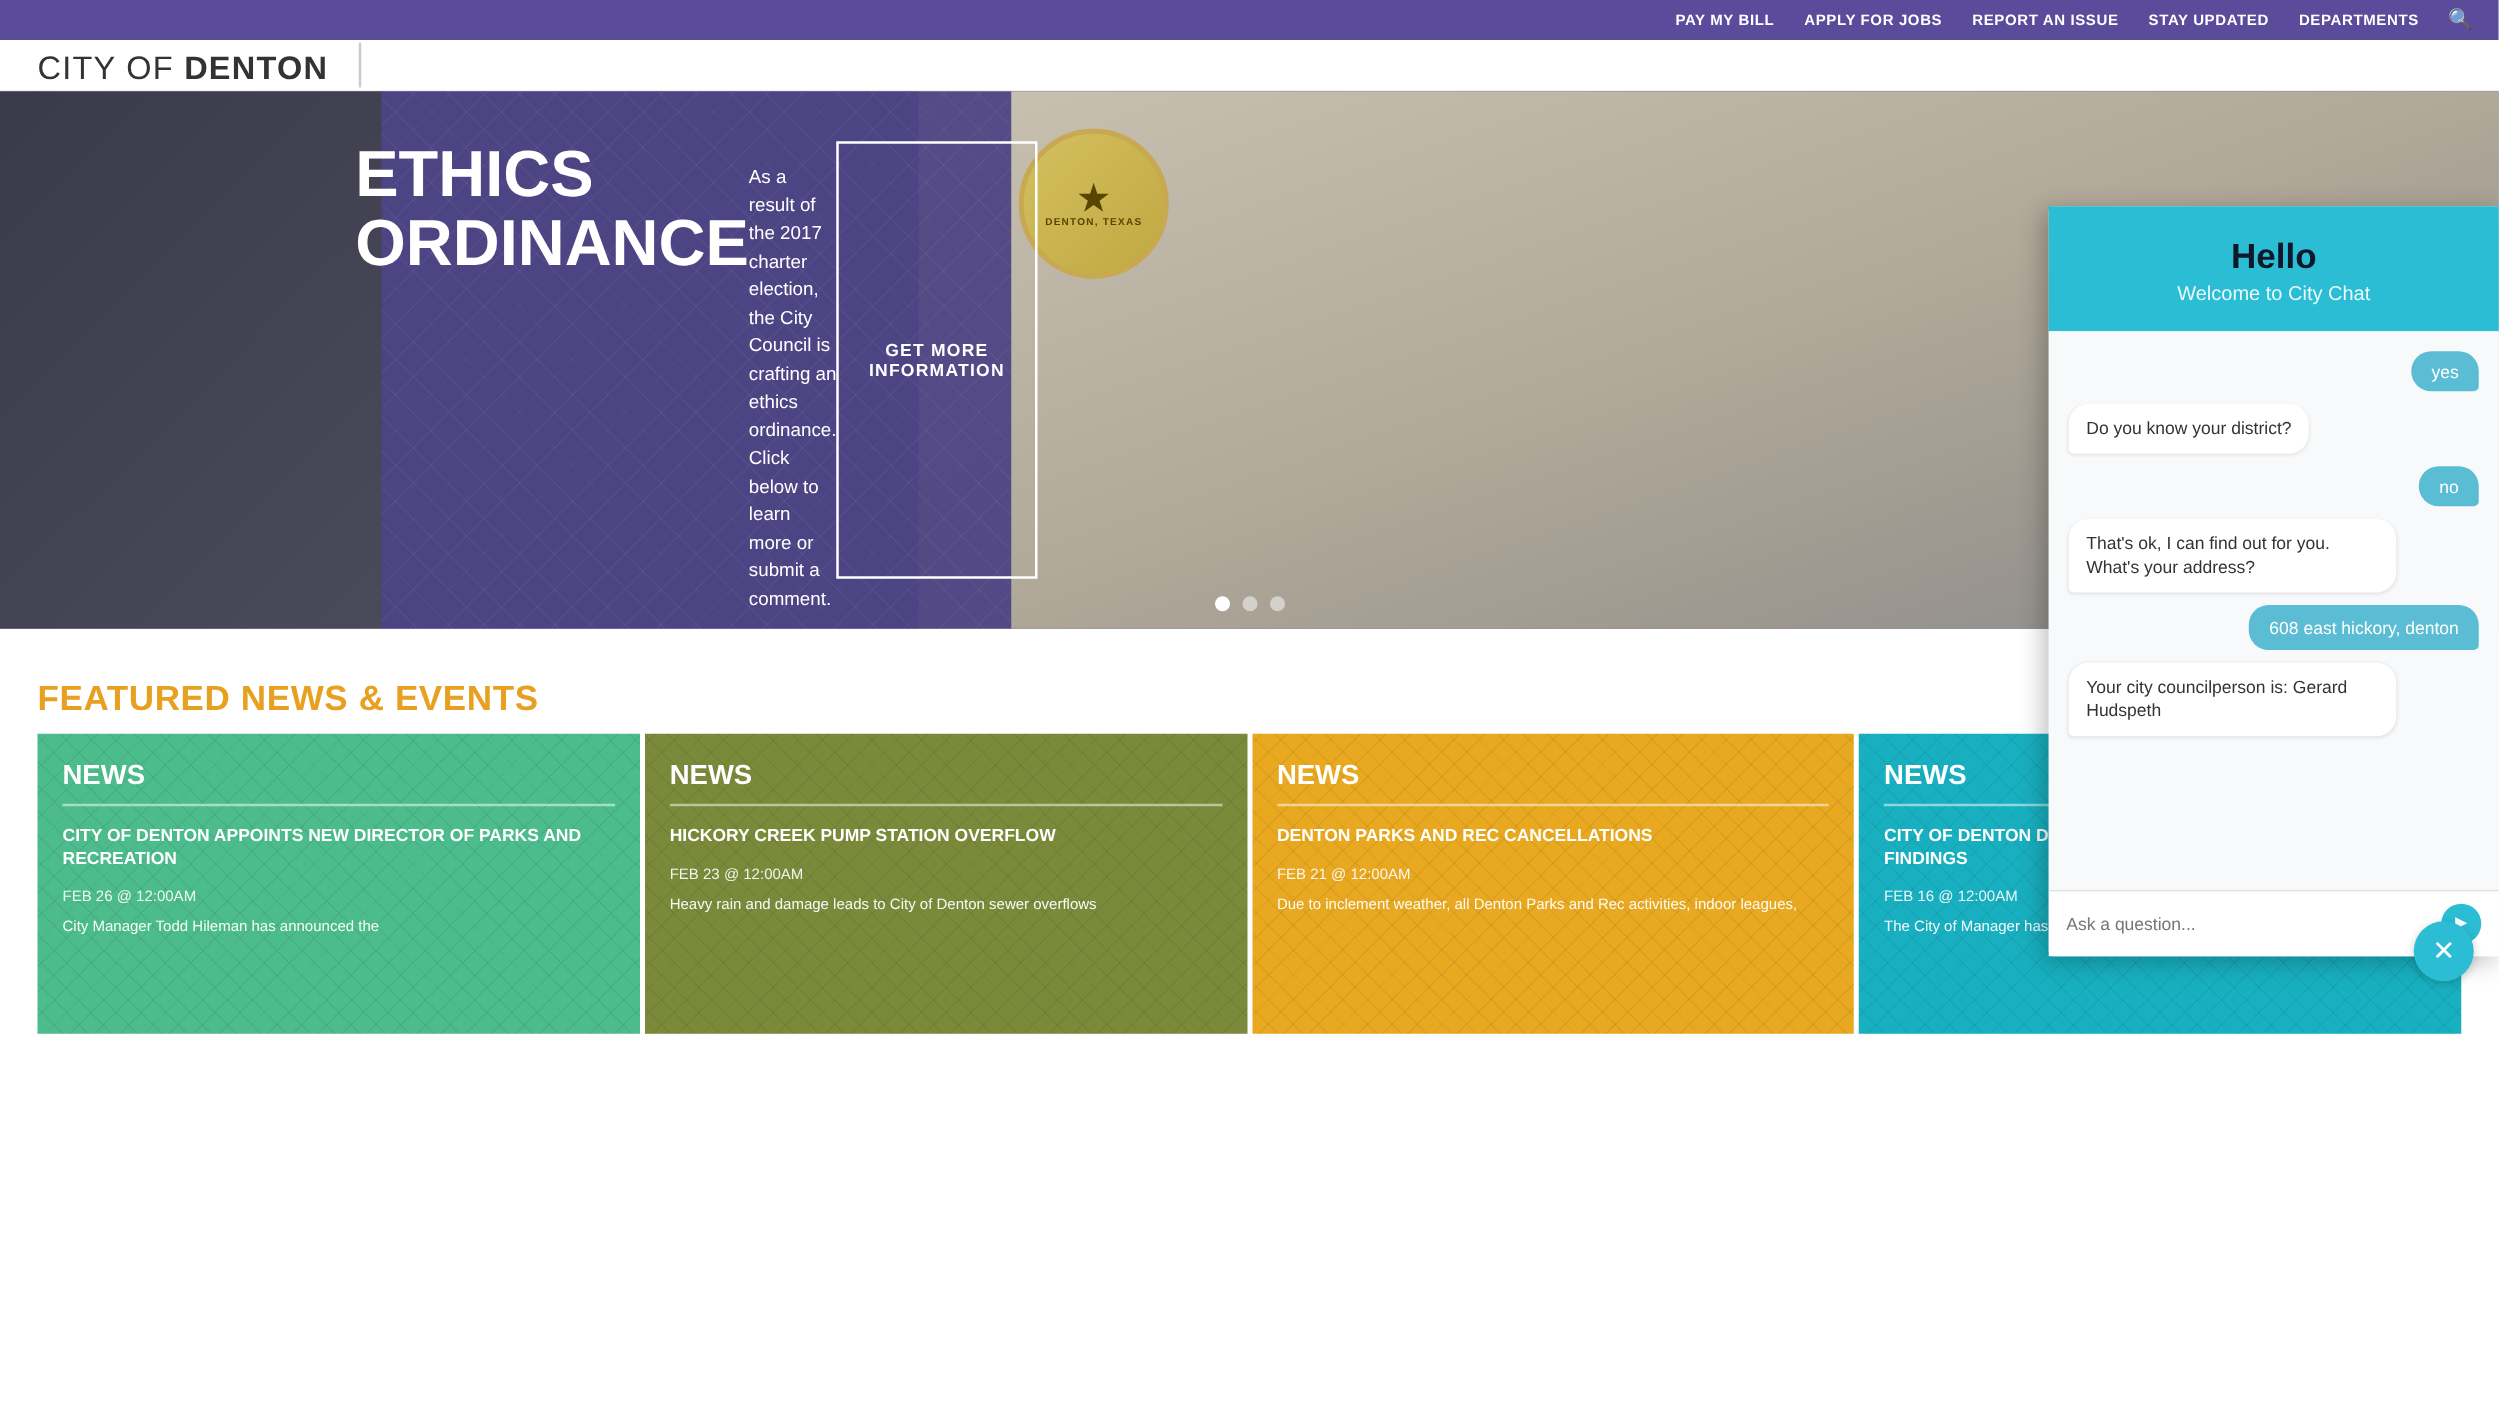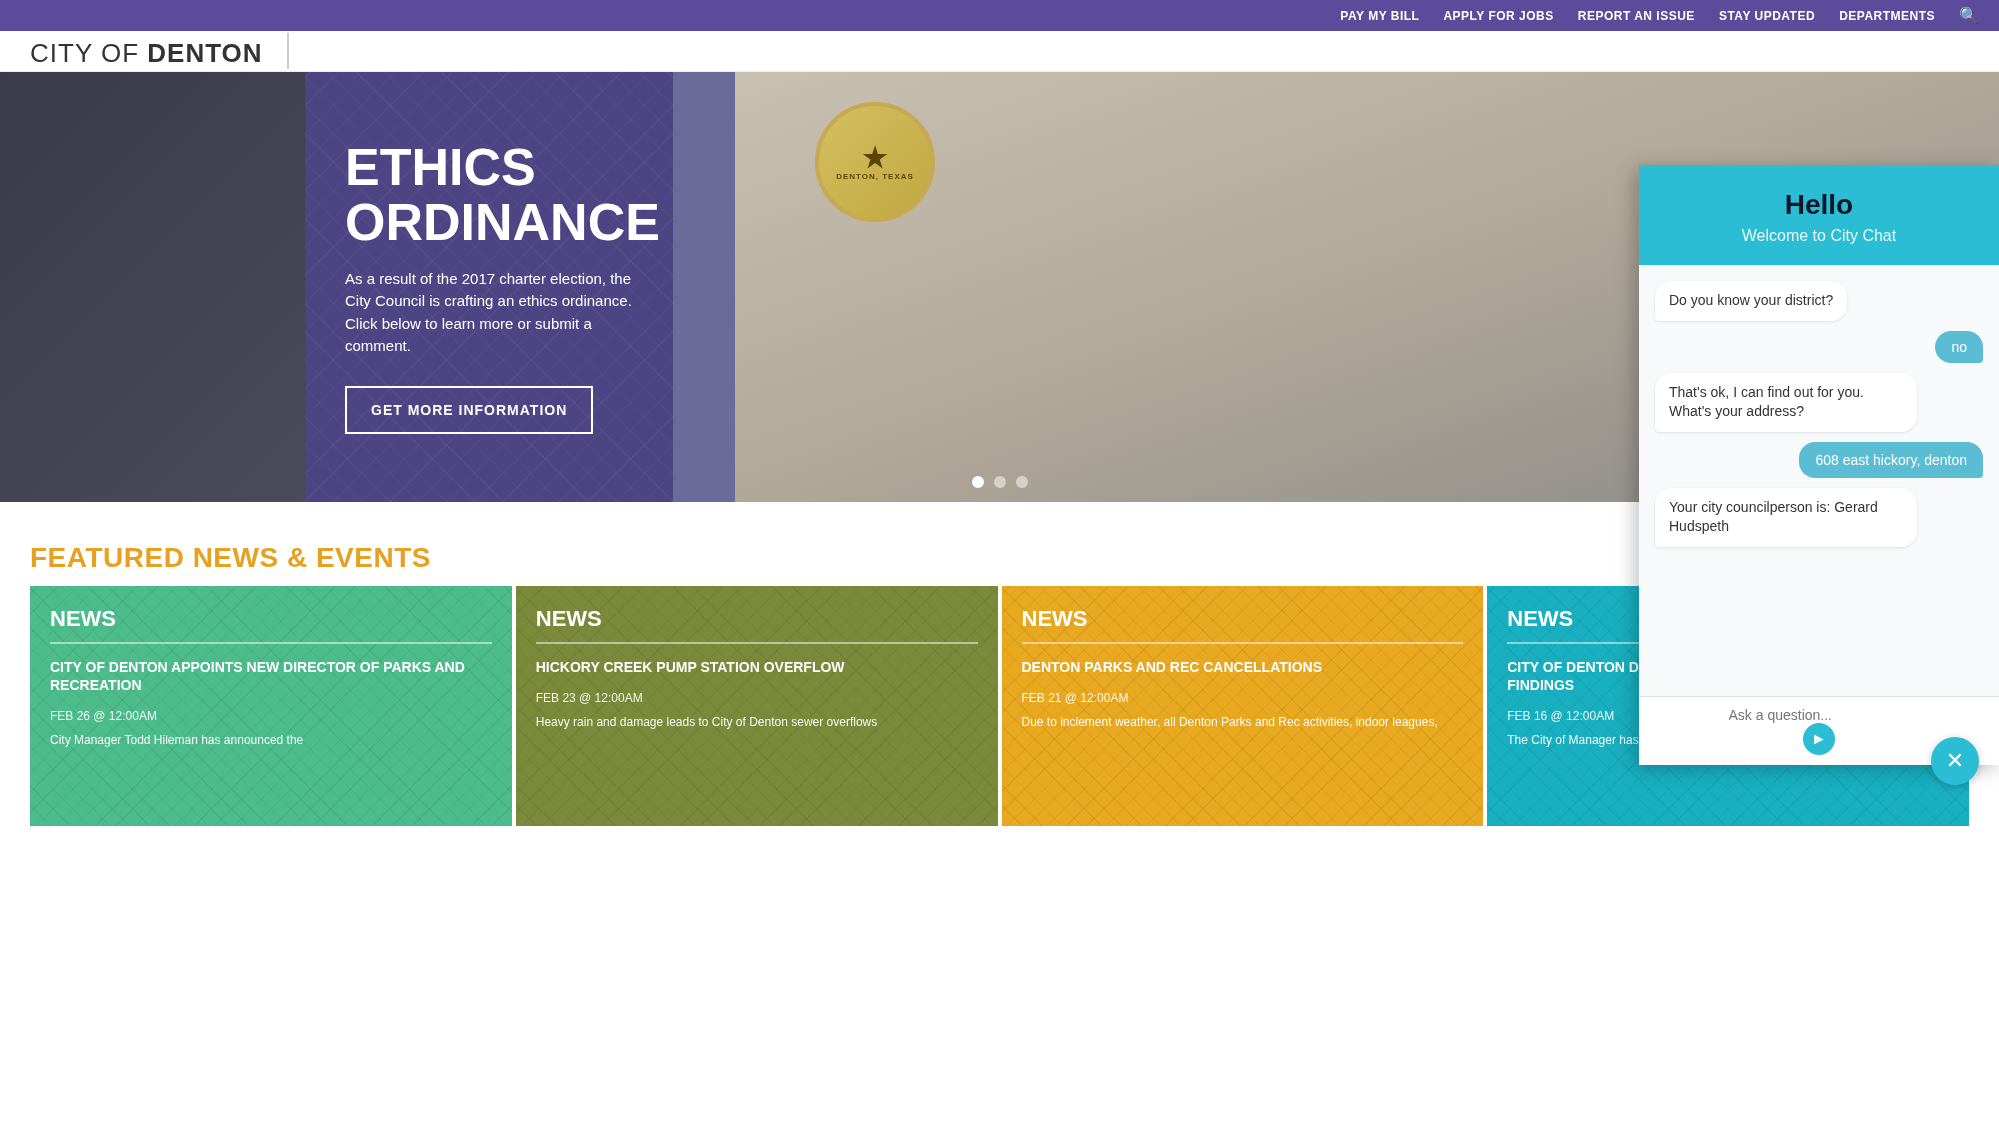--- a/index.html
+++ b/index.html
@@ -83,25 +83,25 @@
       top: 0;
       width: 306px;
       height: 100%;
       background: linear-gradient(135deg, #3a3a4a 0%, #4a4a5a 100%);
     }
     
     .hero-panel {
       position: absolute;
       left: 305px;
       top: 0;
-      width: 368px;
+      width: 504px;
       height: 100%;
       background: rgba(75, 65, 130, 0.92);
       display: flex;
-      flex-direction: column;
+      flex-direction: row;
       justify-content: center;
       padding: 40px;
     }
     
     .hero-panel::before {
       content: '';
       position: absolute;
       inset: 0;
       background-image: repeating-linear-gradient(
         45deg,
@@ -358,21 +358,20 @@
       font-size: 14px;
       max-width: 80%;
     }
     .chat-footer {
       padding: 10px 14px;
       border-top: 1px solid #e0e0e0;
       display: flex;
       align-items: center;
       background: #fff;
       flex-shrink: 0;
-      flex-direction: column;
     }
     .chat-input {
       flex: 1;
       border: none;
       outline: none;
       font-size: 14px;
       color: #999;
       background: transparent;
     }
     .chat-send-btn {
@@ -481,20 +480,23 @@
 </section>
 
 <div class="chat-widget">
   <div class="chat-header">
     <div class="chat-header-title">Hello</div>
     <div class="chat-header-sub">Welcome to City Chat</div>
   </div>
 
   <div class="chat-body">
 
+    <div class="chat-msg-right">
+      <div class="chat-bubble-right">yes</div>
+    </div>
 
     <div class="chat-msg-left">
       <div class="chat-bubble-left">Do you know your district?</div>
     </div>
 
     <div class="chat-msg-right">
       <div class="chat-bubble-right">no</div>
     </div>
 
     <div class="chat-msg-left">

